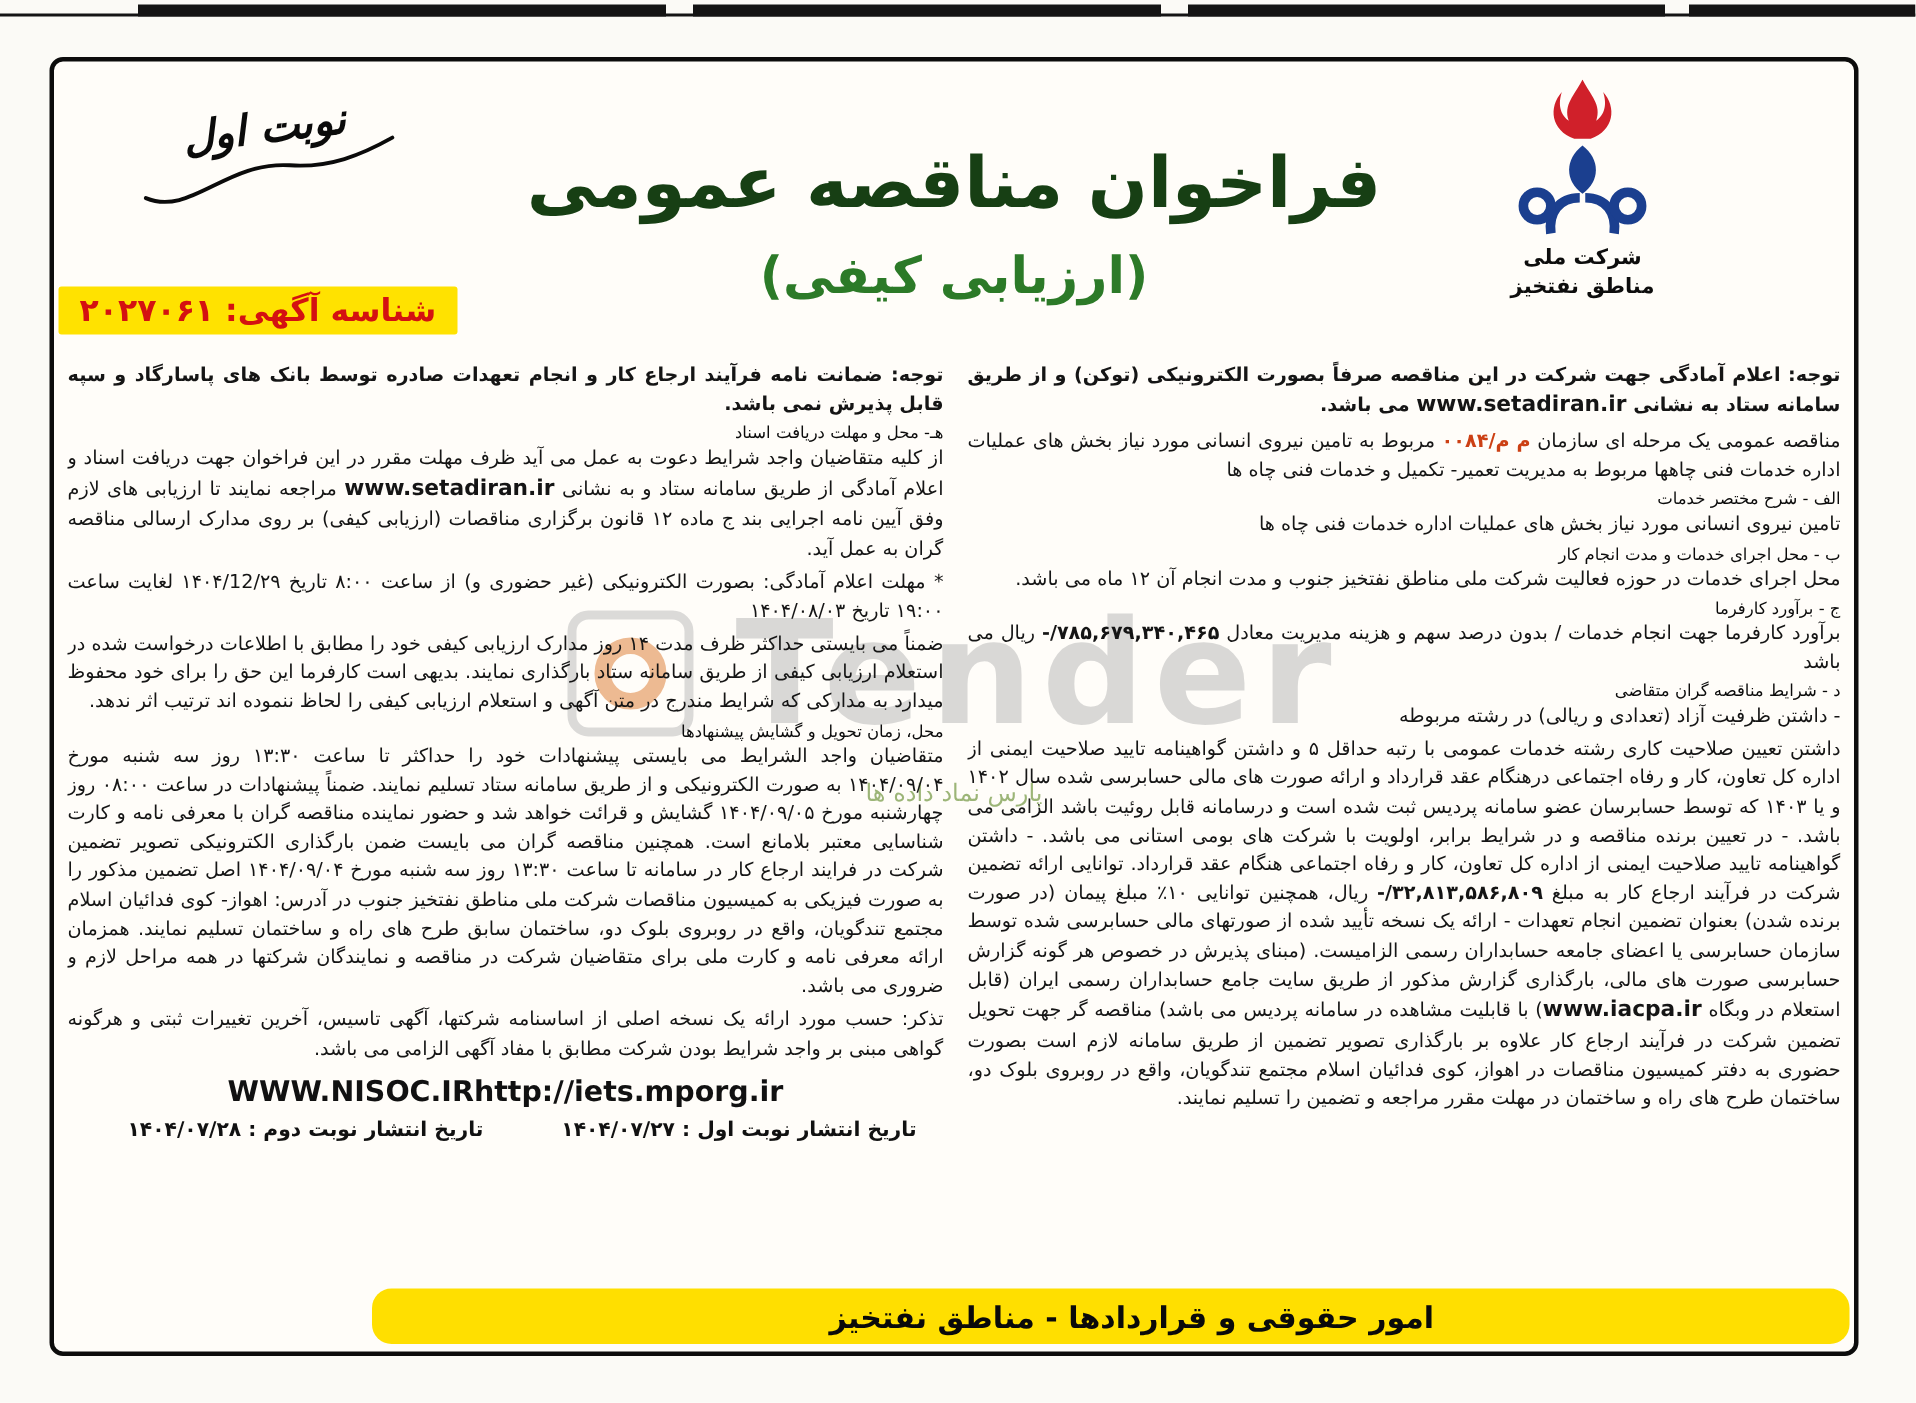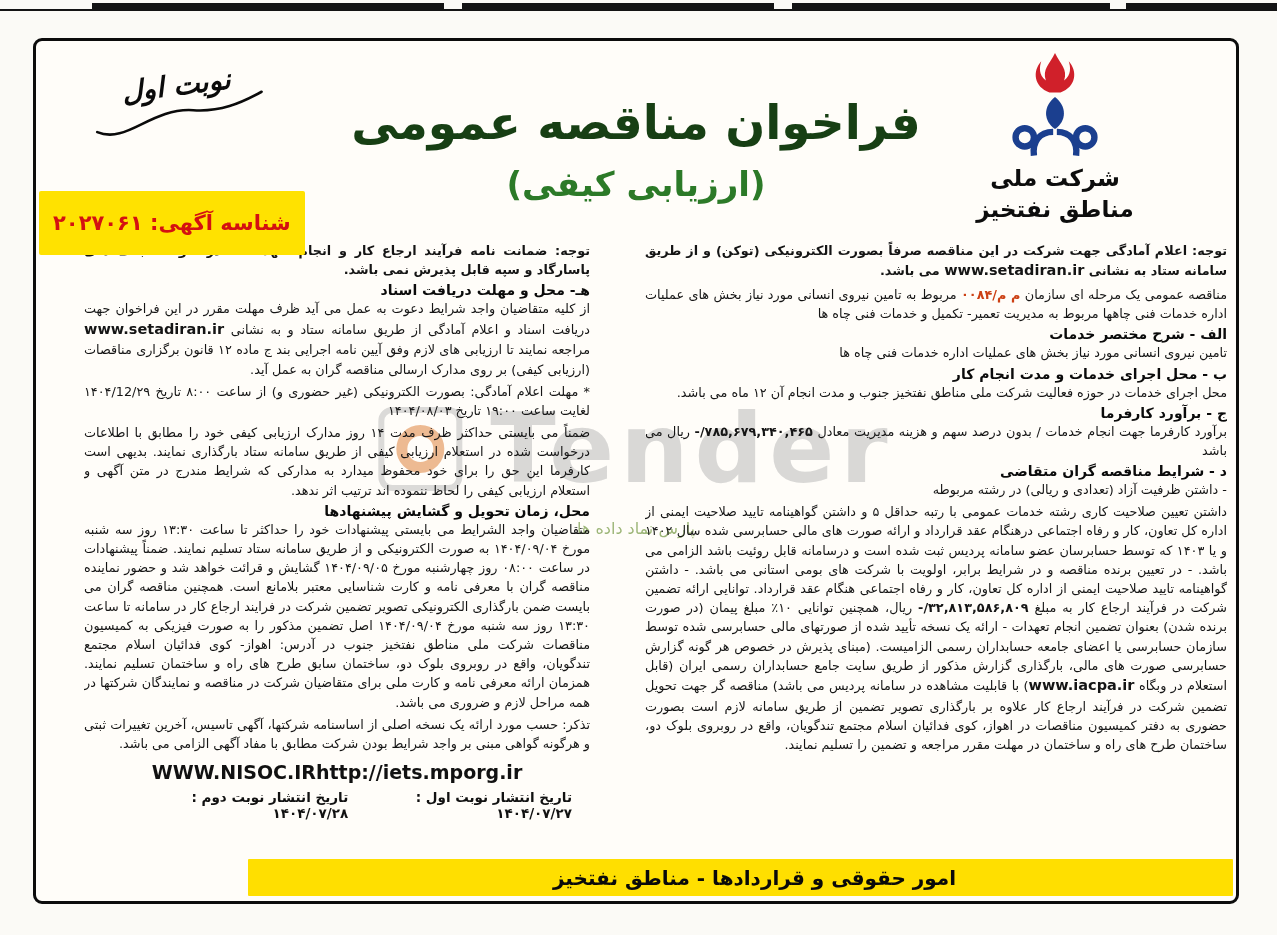--- a/index.html
+++ b/index.html
@@ -14,59 +14,59 @@
   .top-seg{position:absolute;top:3px;height:8px;background:#141414;}
   
   .frame{
     position:absolute;left:33px;top:38px;width:1206px;height:866px;
     border:3px solid #0c0c0c;border-radius:9px;background:#fffdf9;
     box-sizing:border-box;direction:rtl;overflow:hidden;
   }
   
   .org-block{position:absolute;top:12px;right:92px;width:178px;text-align:center;z-index:2;}
   .org-block svg{display:block;margin:0 auto;}
-  .org-name{font-weight:bold;font-size:23px;line-height:1.35;color:#0d0d0d;}
+  .org-name{font-weight:bold;font-size:14px;line-height:1.35;color:#0d0d0d;}
   .title-block{position:absolute;top:26px;left:50%;transform:translateX(-50%);width:640px;text-align:center;z-index:2;}
   .title-l1{font-size:47px;font-weight:bold;color:#173f14;letter-spacing:1px;margin-top:28px;}
   .title-l2{font-size:34px;font-weight:bold;color:#2c7a28;margin-top:14px;}
   .round-block{position:absolute;top:28px;left:42px;width:200px;text-align:center;transform:rotate(-7deg);z-index:2;}
   .round-text{font-size:28px;font-weight:bold;font-style:italic;color:#0b0b0b;}
   .round-swoosh{display:block;margin:-4px auto 0;}
   .ad-id{
     position:absolute;top:150px;left:3px;z-index:2;
     background:#ffe200;color:#d41111;font-weight:bold;font-size:21px;
-    padding:20px 14px;border-radius:2px;white-space:nowrap;
+    padding:4px 14px;border-radius:2px;white-space:nowrap;
   }
   
   .watermark{position:absolute;top:360px;left:50%;transform:translateX(-50%);
     display:flex;align-items:center;gap:28px;direction:ltr;opacity:.5;z-index:0;}
   .wm-logo{width:84px;height:84px;border:6px solid #b9b9b9;border-radius:14px;
     display:flex;align-items:center;justify-content:center;box-sizing:border-box;}
   .wm-ring{width:48px;height:48px;border:11px solid #dd7a2e;border-radius:50%;box-sizing:border-box;}
   .wm-text{font-size:96px;font-weight:bold;color:#b5b5b5;letter-spacing:6px;line-height:1;}
   .wm-sub{position:absolute;top:478px;left:50%;transform:translateX(-50%);
     color:#4d7c0f;opacity:.55;font-size:16px;letter-spacing:3px;z-index:0;white-space:nowrap;}
   
   .columns{position:absolute;top:200px;right:9px;left:9px;bottom:48px;
     display:flex;gap:16px;direction:rtl;z-index:1;}
-  .col{box-sizing:border-box;overflow:hidden;margin-left:39px;}
+  .col{box-sizing:border-box;overflow:hidden;}
   .col-right{width:582px;flex:0 0 auto;}
   .col-left{flex:1 1 auto;}
   .p{font-size:12.8px;line-height:1.5;text-align:justify;margin:0 0 3px;color:#151515;}
-  .head{font-weight:bold;font-size:14px;margin:3px 0 1px;color:#0b0b0b;}
+  .head{font-weight:normal;font-size:11px;margin:3px 0 1px;color:#0b0b0b;}
   .strong{font-weight:bold;}
   .url{font-weight:bold;direction:ltr;unicode-bidi:embed;font-size:14.5px;}
   .num-red{color:#cc4014;font-weight:bold;direction:ltr;unicode-bidi:embed;}
   .amt{font-weight:bold;direction:ltr;unicode-bidi:embed;}
   .site-line{text-align:center;font-weight:bold;font-size:19px;margin:8px 0 4px;direction:ltr;}
   .dates-row{display:flex;justify-content:space-between;padding:2px 18px 0 40px;font-size:13.5px;font-weight:bold;}
   
   .banner{
     position:absolute;bottom:5px;left:212px;right:3px;height:37px;z-index:2;
-    background:#ffdf00;border-radius:1px;
+    background:#ffdf00;border-radius:13px;
     display:flex;align-items:center;justify-content:center;
     font-weight:bold;font-size:20px;color:#0a0a0a;padding-left:28px;
   }
 </style>
 </head>
 <body>
 
 <div class="top-thin"></div>
 <div class="top-seg" style="left:92px;width:352px;"></div>
 <div class="top-seg" style="left:462px;width:312px;"></div>

